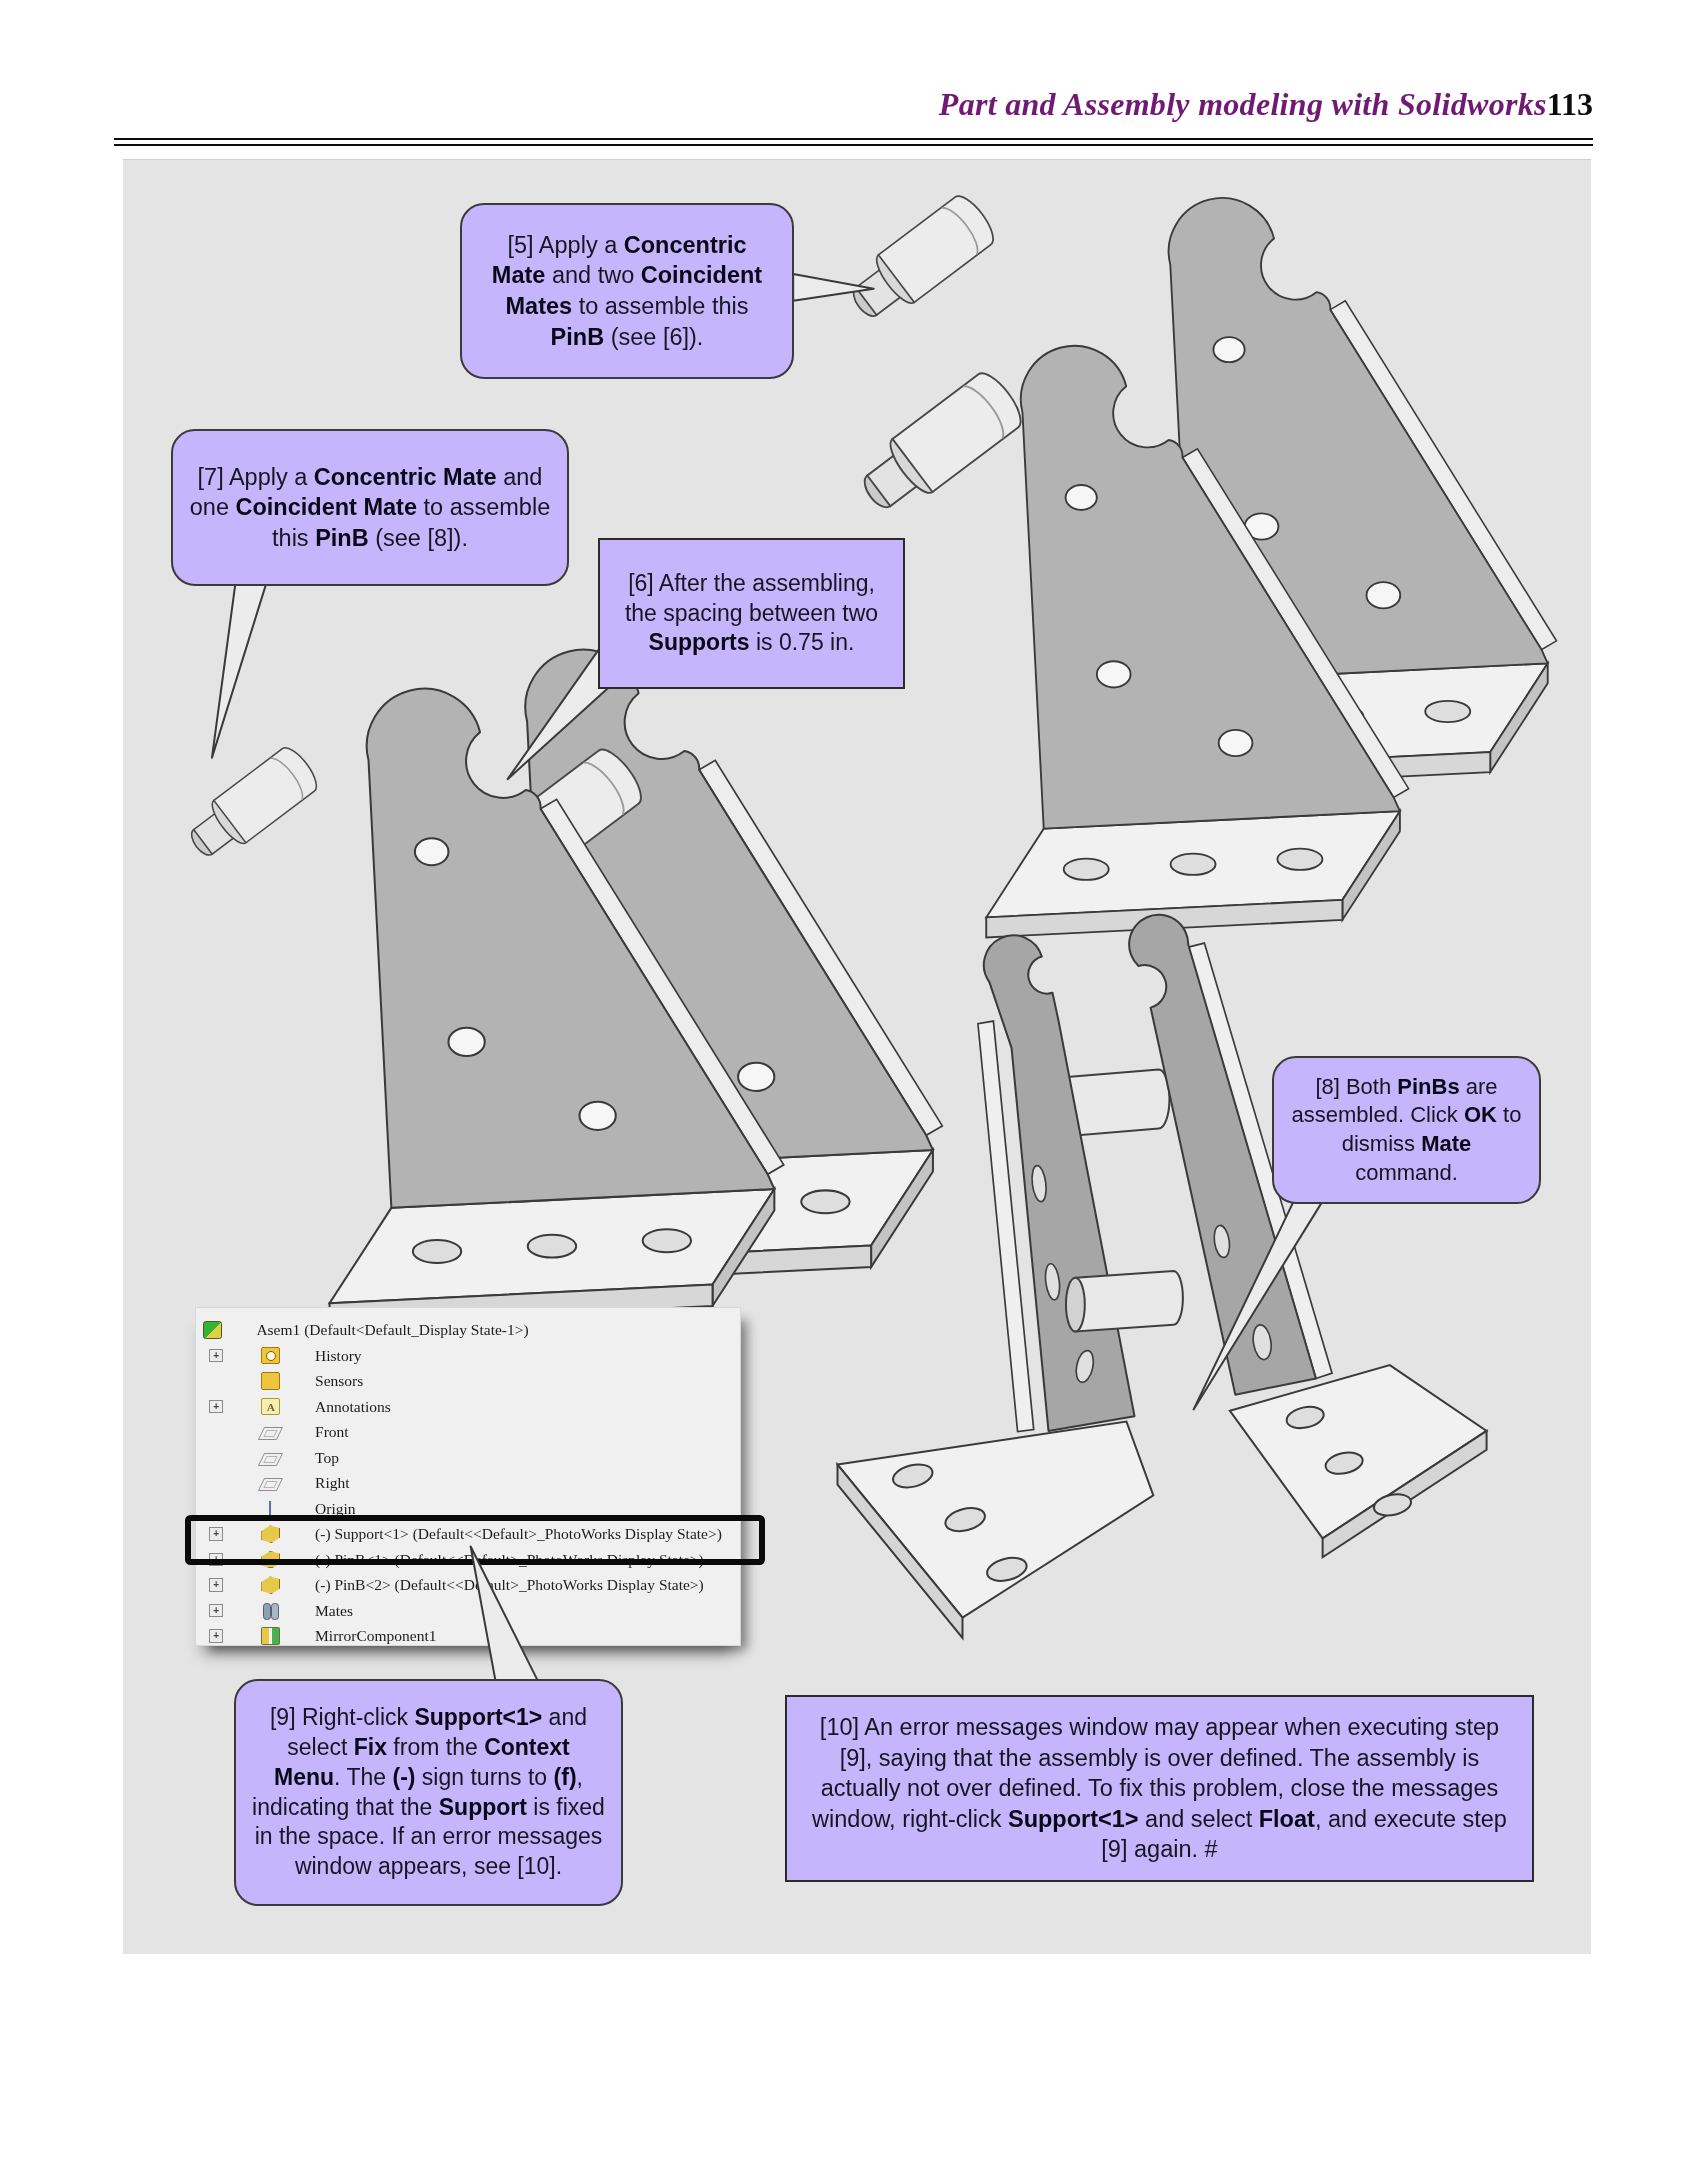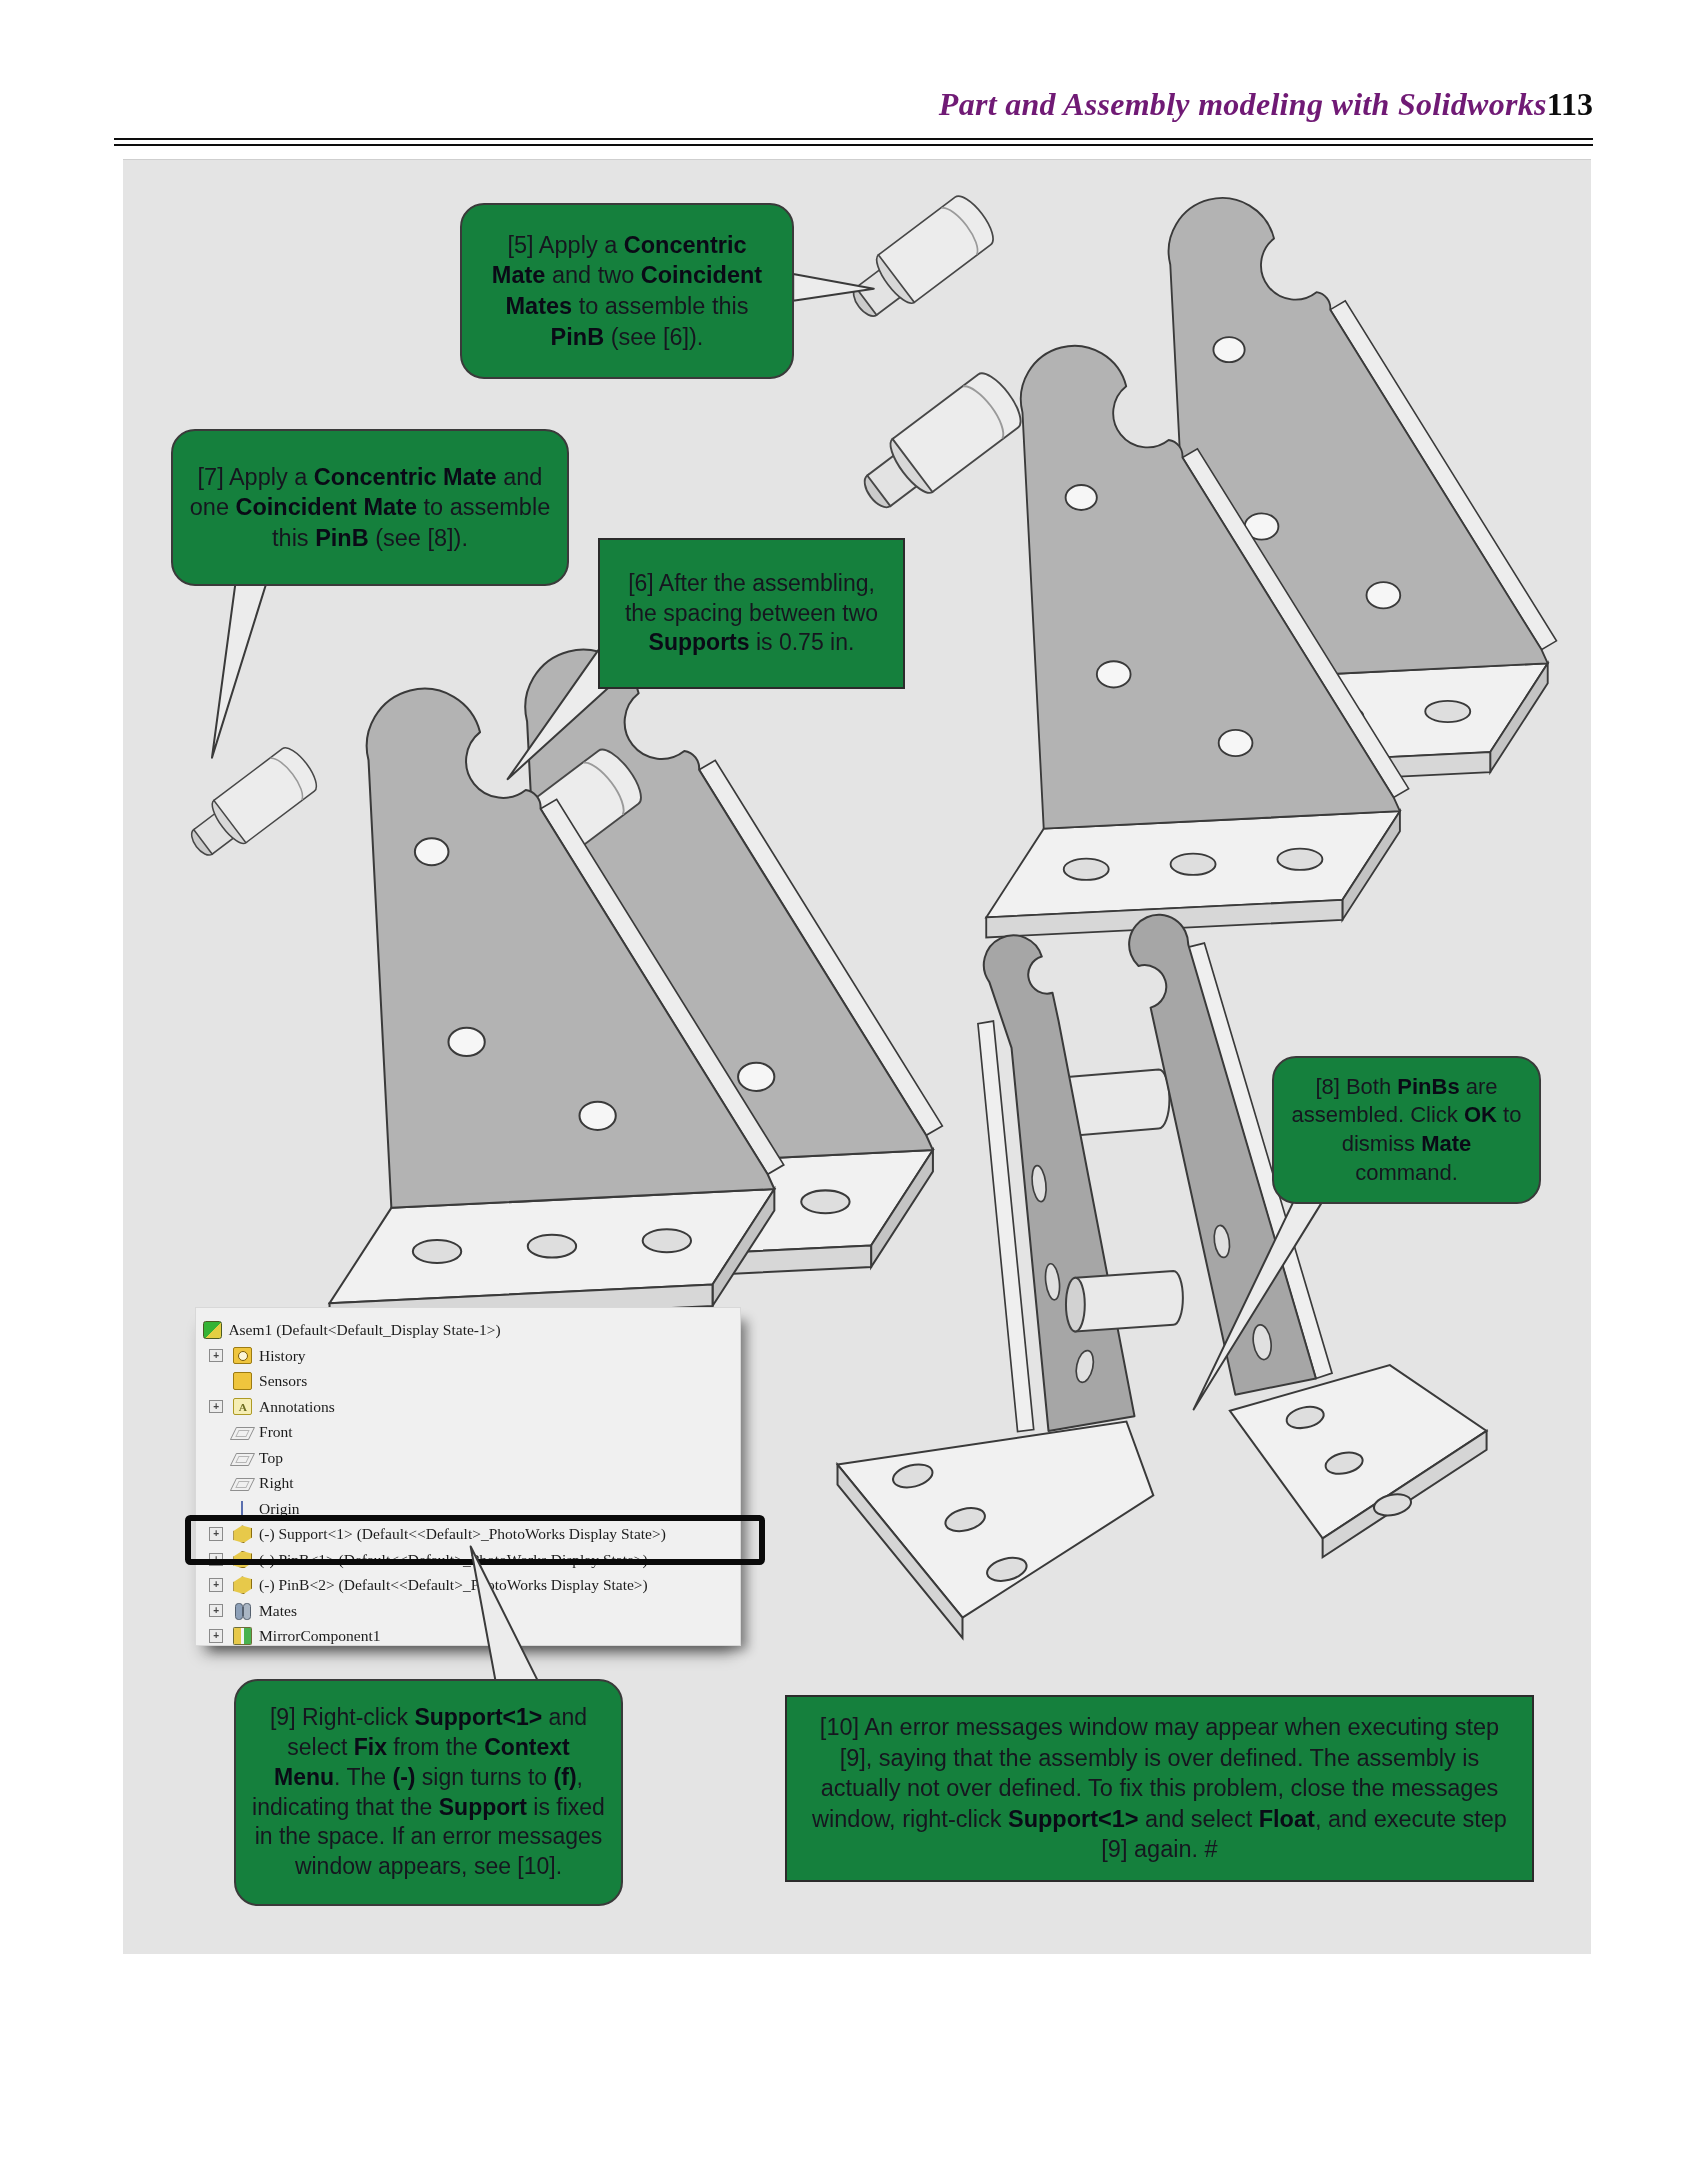--- a/index.html
+++ b/index.html
@@ -10,39 +10,39 @@
   .htitle{font-family:"Liberation Serif",serif;font-style:italic;font-weight:700;font-size:32px;color:#701a75;letter-spacing:0.3px;}
   .hpage{font-family:"Liberation Serif",serif;font-weight:700;font-size:32px;color:#0c0c0c;}
   .hrule{position:absolute;left:114px;top:138px;width:1479px;height:4px;border-top:2.7px solid #0d0d0d;border-bottom:2px solid #0d0d0d;}
 
   
   .panel{position:absolute;left:123px;top:159px;width:1468px;height:1794px;background:#e4e4e4;border-top:1.3px solid #cfcfcf;z-index:1;}
   svg.figure{position:absolute;left:123px;top:159px;z-index:10;}
   svg.leaders{position:absolute;left:123px;top:159px;z-index:25;pointer-events:none;}
 
   
-  .callout{position:absolute;box-sizing:border-box;background:#15803d;border:2px solid #3a3a3a;
+  .callout{position:absolute;box-sizing:border-box;background:#c4b5fd;border:2px solid #3a3a3a;
            color:#16161f;display:flex;align-items:center;justify-content:center;text-align:center;
            padding:9.4px 16px;z-index:30;line-height:1.3;}
   .round{border-radius:24px;}
   .sq{border-radius:0;border-width:2.7px;border-color:#2b2b2b;}
   .callout .b{font-weight:700;color:#0a0a16;}
   .c5{left:460px;top:203px;width:334px;height:176px;font-size:23.5px;}
   .c7{left:171px;top:429px;width:398px;height:157px;font-size:23.5px;}
   .c6{left:598px;top:538px;width:307px;height:151px;font-size:23px;}
   .c8{left:1272px;top:1056px;width:269px;height:148px;font-size:22px;}
   .c9{left:234px;top:1679px;width:389px;height:227px;font-size:23px;}
   .c10{left:785px;top:1695px;width:749px;height:187px;font-size:23.5px;}
 
   
   .tree{position:absolute;left:195px;top:1307px;width:546px;height:339px;background:#f0f0f0;z-index:20;
         box-shadow:10.8px 9.4px 10.8px -4px rgba(0,0,0,.42),0 13.4px 15px -6.7px rgba(0,0,0,.38);
         border:0.7px solid #d8d8d8;padding-top:9.4px;box-sizing:border-box;overflow:visible;}
   .trow{display:flex;align-items:center;height:25.5px;padding-left:13.4px;white-space:nowrap;
-        font-family:"Liberation Serif",serif;font-size:15.5px;color:#1c1c1c;}
+        font-family:"Liberation Serif",serif;font-size:15.5px;color:#1c1c1c;gap:28px;}
   .trow.root{padding-left:6.7px;}
   .texp{width:24px;flex:none;display:flex;align-items:center;}
   .texp.has::before{content:"+";display:flex;align-items:center;justify-content:center;
         width:11.4px;height:11.4px;border:0.7px solid #8a8a8a;background:#ececec;color:#444;
         font:700 10px/10px "Liberation Sans",sans-serif;}
   .ti{width:19px;height:17.5px;flex:none;margin-right:6.7px;display:inline-block;box-sizing:border-box;position:relative;}
   .ti-assembly{background:linear-gradient(135deg,#35b335 0 52%,#e3cf43 52%);border:1.3px solid #4a5a24;border-radius:2.7px;}
   .ti-folder{background:#efc53d;border:1.3px solid #9c7b12;border-radius:2px;}
   .ti-folder.clock::after{content:"";position:absolute;left:4px;top:2.7px;width:8px;height:8px;border-radius:50%;
         background:#fdf6d8;border:1px solid #7a5c08;}

